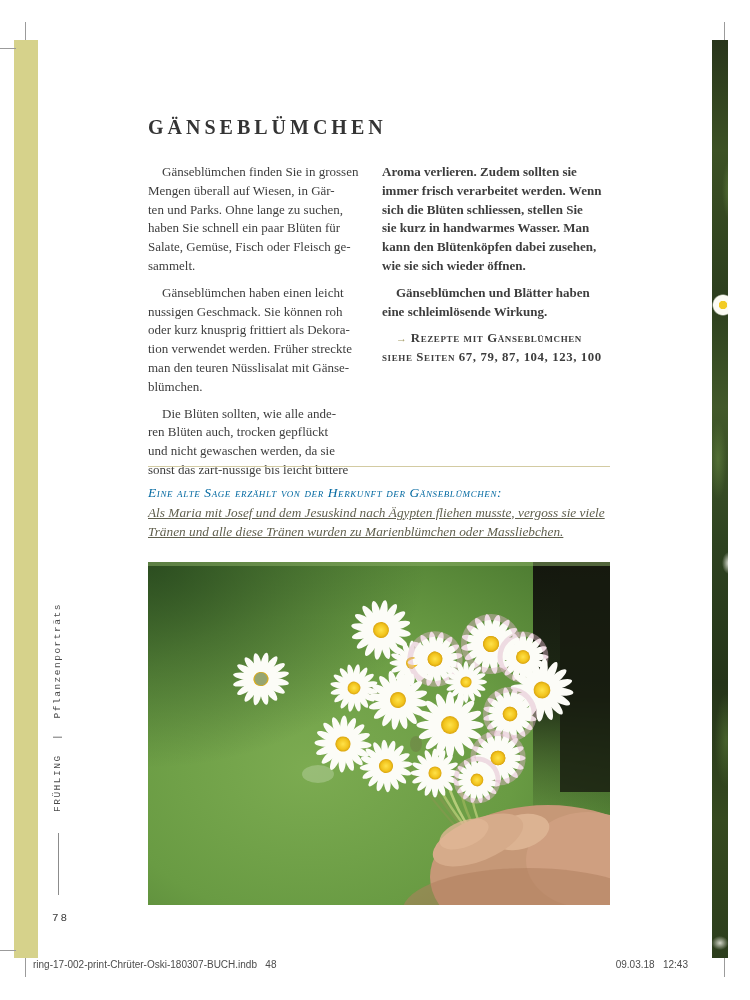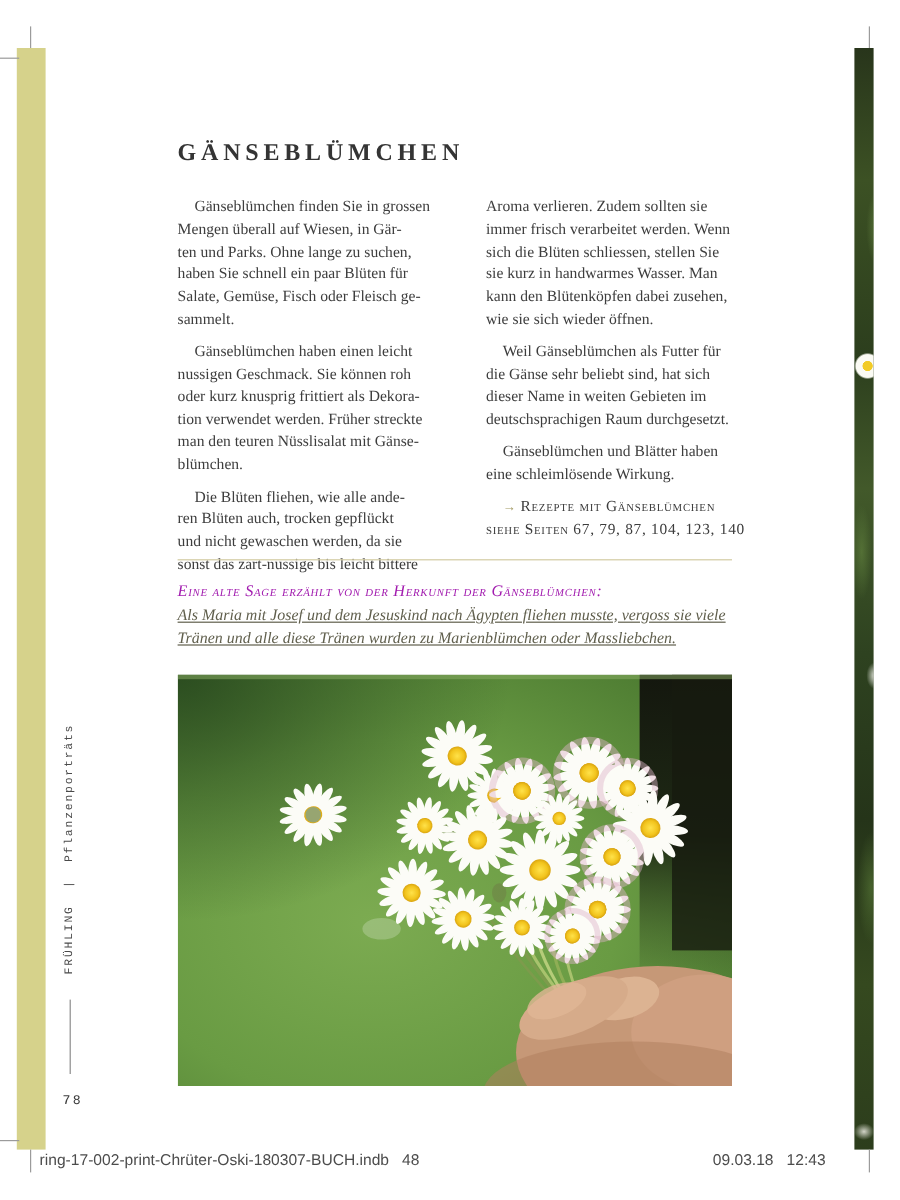--- a/index.html
+++ b/index.html
@@ -19,48 +19,48 @@
       linear-gradient(to bottom,#28351b,#3c5124 12%,#2c3e1d 28%,#42592a 40%,#2e4220 55%,#253419 70%,#35491f 85%,#2c3d1c 100%);}
   .crop{position:absolute;background:#9b9b9b;}
 
   
   .title{position:absolute;left:148px;top:103px;font-size:20px;font-weight:700;
          letter-spacing:4px;color:#343434;}
   .col{position:absolute;top:163px;width:230px;font-size:13px;line-height:18.8px;color:#3d3d3d;}
   .col p{margin:0 0 8px 0;white-space:pre-line;}
   .col p.ind{text-indent:14px;}
   .col-left{left:148px;}
-  .col-right{left:405px;}
+  .col-right{left:382px;font-weight:bold;}
   .recipe{font-variant:small-caps;letter-spacing:.6px;font-size:12.8px;
           color:#3d3d3d;line-height:18.8px;}
   .recipe .l1{padding-left:14px;}
   .recipe .arrow{color:#a39a64;font-size:11px;letter-spacing:0;}
 
   .divider{position:absolute;left:148px;top:466px;width:462px;height:1px;background:#d3cba2;}
 
   
   .saga{position:absolute;left:148px;top:483px;width:480px;}
   .saga .lead{font-style:italic;font-variant:small-caps;letter-spacing:.6px;
-              font-size:13.5px;line-height:19.5px;color:#a21caf;}
+              font-size:13.5px;line-height:19.5px;color:#0369a1;}
   .saga .body{font-style:italic;font-size:13.3px;line-height:19.5px;color:#605f4d;
               white-space:pre-line;text-decoration:underline;}
 
   
   .photo{position:absolute;left:148px;top:562px;width:462px;height:343px;overflow:hidden;}
 
   
   .side-label{position:absolute;left:52px;top:812px;transform-origin:0 0;transform:rotate(-90deg);
               font-family:"Liberation Mono",monospace;font-size:9.5px;letter-spacing:1.5px;
               color:#4a4a4a;white-space:pre;}
   .side-rule{position:absolute;left:58px;top:833px;width:1px;height:62px;background:#8c8c8c;}
   .pagenum{position:absolute;left:52px;top:912px;font-family:"Liberation Mono",monospace;
            font-size:11px;letter-spacing:2px;color:#3d3d3d;}
 
   
-  .foot{position:absolute;top:959px;font-family:"Liberation Sans",sans-serif;font-size:13px;
+  .foot{position:absolute;top:959px;font-family:"Liberation Sans",sans-serif;font-size:10px;
         color:#4c4c4c;white-space:pre;}
   .foot-left{left:33px;}
   .foot-right{right:40px;}
 </style>
 </head>
 <body>
 
 <div id="page">
 
   <div class="strip-left"></div>
@@ -83,45 +83,41 @@
 ten und Parks. Ohne lange zu suchen,
 haben Sie schnell ein paar Blüten für
 Salate, Gemüse, Fisch oder Fleisch ge-
 sammelt.</p>
     <p class="ind">Gänseblümchen haben einen leicht
 nussigen Geschmack. Sie können roh
 oder kurz knusprig frittiert als Dekora-
 tion verwendet werden. Früher streckte
 man den teuren Nüsslisalat mit Gänse-
 blümchen.</p>
-    <p class="ind">Die Blüten fliehen, wie alle ande-
+    <p class="ind">Die Blüten sollten, wie alle ande-
 ren Blüten auch, trocken gepflückt
 und nicht gewaschen werden, da sie
 sonst das zart-nussige bis leicht bittere</p>
   </div>
 
   <div class="col col-right">
     <p>Aroma verlieren. Zudem sollten sie
 immer frisch verarbeitet werden. Wenn
 sich die Blüten schliessen, stellen Sie
 sie kurz in handwarmes Wasser. Man
 kann den Blütenköpfen dabei zusehen,
 wie sie sich wieder öffnen.</p>
-    <p class="ind">Weil Gänseblümchen als Futter für
-die Gänse sehr beliebt sind, hat sich
-dieser Name in weiten Gebieten im
-deutschsprachigen Raum durchgesetzt.</p>
     <p class="ind">Gänseblümchen und Blätter haben
 eine schleimlösende Wirkung.</p>
     <div class="recipe">
       <div class="l1">
         <span class="arrow">→</span>
         <span>Rezepte mit Gänseblümchen</span>
       </div>
-      <div>siehe Seiten 67, 79, 87, 104, 123, 140</div>
+      <div>siehe Seiten 67, 79, 87, 104, 123, 100</div>
     </div>
   </div>
 
   <div class="divider"></div>
 
   <div class="saga">
     <div class="lead">Eine alte Sage erzählt von der Herkunft der Gänseblümchen:</div>
     <div class="body">Als Maria mit Josef und dem Jesuskind nach Ägypten fliehen musste, vergoss sie viele
 Tränen und alle diese Tränen wurden zu Marienblümchen oder Massliebchen.</div>
   </div>

